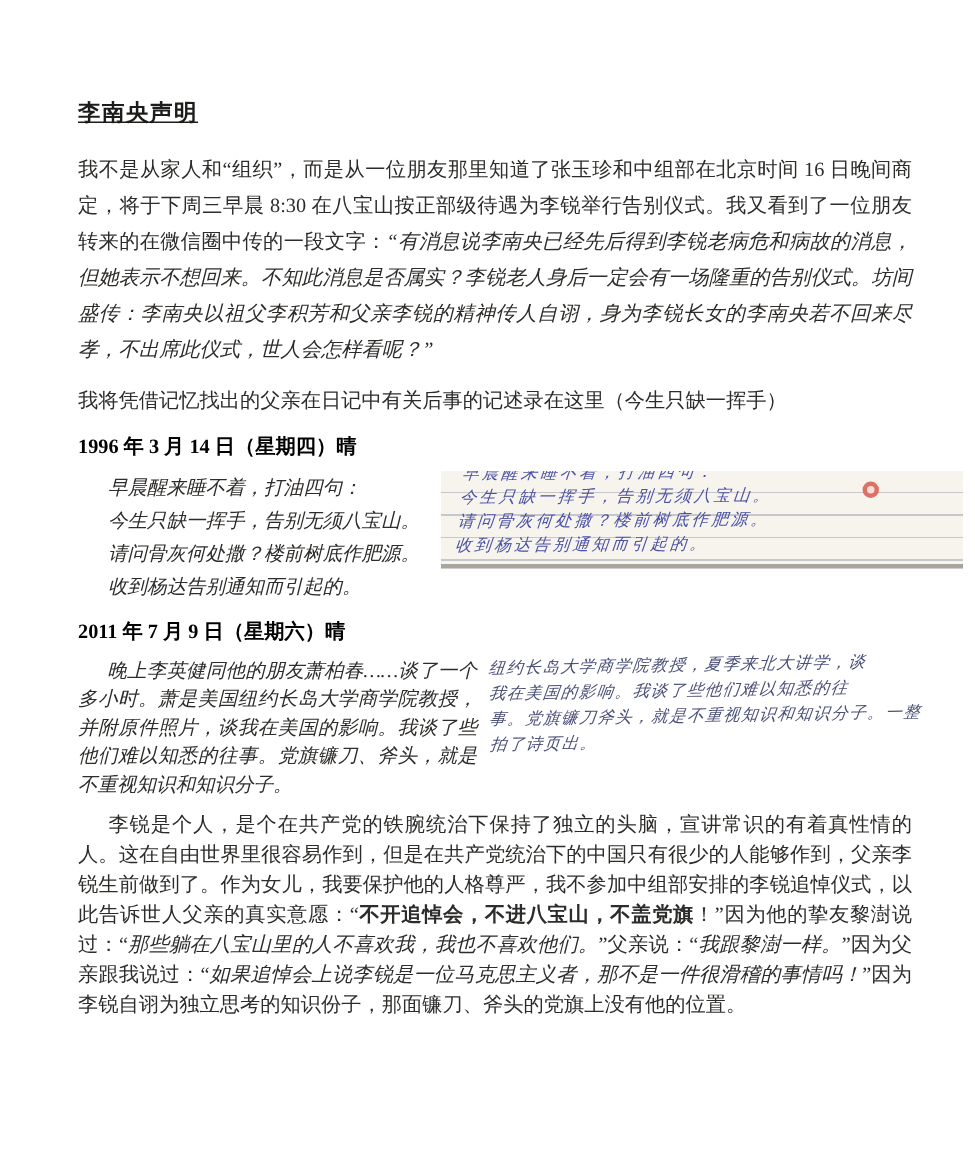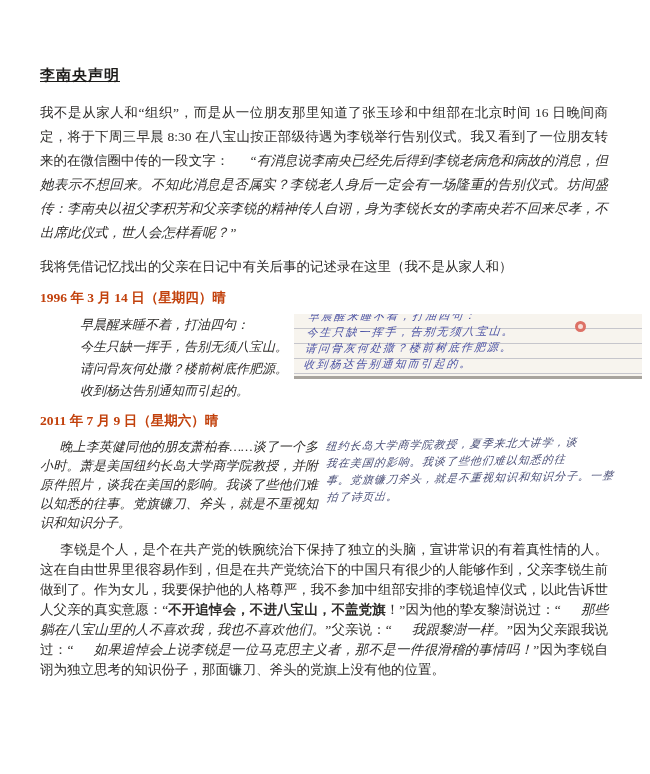--- a/index.html
+++ b/index.html
@@ -1,28 +1,28 @@
 <!DOCTYPE html>
 <html><head>
 <meta charset="utf-8">
 <style>
   html,body{margin:0;padding:0;}
   body{
     width:650px;height:774px;overflow:hidden;background:#ffffff;
     font-family:"Liberation Serif","DejaVu Serif",serif;
     color:#2e2c2a;
   }
-  .page{padding:66px 42px 0 40px;}
+  .page{padding:66px 42px 0 52px;}
   .title{
     font-size:15px;font-weight:700;letter-spacing:1px;
     text-decoration:underline;margin:0 0 16px 0;color:#1d1c1a;
   }
   p{margin:0 0 10px 0;font-size:13.5px;line-height:24px;text-align:justify;}
-  .kai{font-style:italic;margin-left:20px;}
-  .dh{font-size:13.5px;font-weight:700;margin:0 0 7px 0;color:#c2410c;}
+  .kai{font-style:italic;}
+  .dh{font-size:13.5px;font-weight:700;margin:0 0 7px 0;color:#000000;}
   .dh2{margin-top:10px;}
   .diaryblock{margin-right:-34px;}
   .diaryblock::after{content:"";display:block;clear:both;}
   
   .hw1{
     float:right;width:348px;height:62px;position:relative;overflow:hidden;
     background:#f7f4ee;
     background-image:repeating-linear-gradient(180deg,
       rgba(0,0,0,0) 0px,rgba(0,0,0,0) 14px,#c6c6cc 14px,#c6c6cc 15px);
     border-bottom:3px solid #a8a49e;
@@ -59,21 +59,21 @@
 </style>
 </head>
 <body>
 
 <div class="page">
 
   <h1 class="title">李南央声明</h1>
 
   <p class="p1"><span>我不是从家人和“组织”，而是从一位朋友那里知道了张玉珍和中组部在北京时间 16 日晚间商定，将于下周三早晨 8:30 在八宝山按正部级待遇为李锐举行告别仪式。我又看到了一位朋友转来的在微信圈中传的一段文字：</span><span class="kai">“有消息说李南央已经先后得到李锐老病危和病故的消息，但她表示不想回来。不知此消息是否属实？李锐老人身后一定会有一场隆重的告别仪式。坊间盛传：李南央以祖父李积芳和父亲李锐的精神传人自诩，身为李锐长女的李南央若不回来尽孝，不出席此仪式，世人会怎样看呢？”</span></p>
 
-  <p class="p2">我将凭借记忆找出的父亲在日记中有关后事的记述录在这里（我不是从家人和）</p>
+  <p class="p2">我将凭借记忆找出的父亲在日记中有关后事的记述录在这里（今生只缺一挥手）</p>
 
   <h3 class="dh">1996 年 3 月 14 日（星期四）晴</h3>
 
   <div class="diaryblock">
     <div class="hw1">
       <div class="stamp"></div>
       <div class="inkwrap">
         <div class="inkrow">早晨醒来睡不着，打油四句：</div>
         <div class="inkrow">今生只缺一挥手，告别无须八宝山。</div>
         <div class="inkrow">请问骨灰何处撒？楼前树底作肥源。</div>

